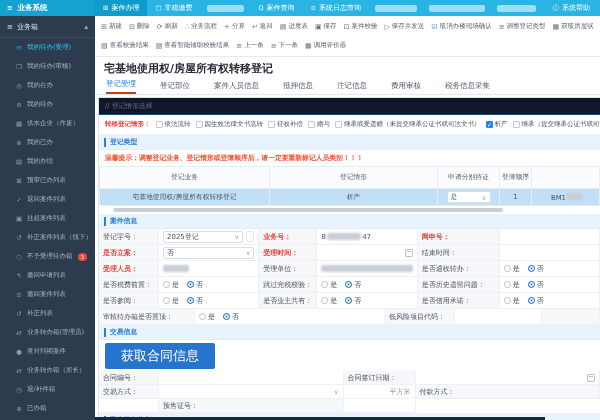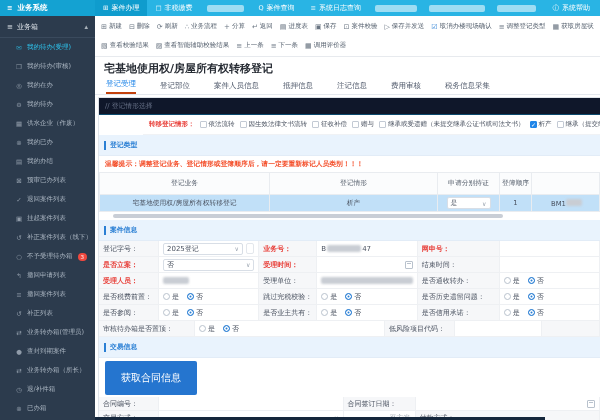--- a/index.html
+++ b/index.html
@@ -35,28 +35,28 @@
   .t-btn .ico { font-size:7px; color:#6a7582; }
   .t-btn .ico.blue { color:#2a7fd4; }
 
   .title { font-size:11px; font-weight:bold; color:#262b33; padding:4px 9px 2px; }
   .tabs { display:flex; gap:24px; padding:0 11px; border-bottom:1px solid #e4e8ee; font-size:7.5px; color:#4c5668; height:17px; align-items:flex-end; white-space:nowrap; }
   .tab { padding-bottom:3px; cursor:default; }
   .tab.active { color:#2186e8; border-bottom:2px solid #c2410c; }
 
   .panel { flex:1; margin:2px 0 0 3px; border:1px solid #dfe4ea; border-right:none; border-bottom:none; overflow:hidden; font-size:7px; }
   .sec-cmt { padding:3px 6px; color:#667086; background:#0f172a; border-bottom:1px solid #0c4a6e; font-size:6.8px; }
-  .cbrow { display:flex; align-items:center; gap:5px; padding:0 6px; height:20px; border-bottom:1px solid #f0f2f5; white-space:nowrap; overflow:hidden; font-size:6.5px;margin-left:44px; }
+  .cbrow { display:flex; align-items:center; gap:5px; padding:0 6px; height:20px; border-bottom:1px solid #f0f2f5; white-space:nowrap; overflow:hidden; font-size:6.5px; }
   .req { color:#e8403a; font-weight:bold; }
   .cb { display:flex; align-items:center; gap:2px; cursor:default; }
   .box { width:7px; height:7px; border:1px solid #c3cad4; border-radius:1px; background:#fff; flex:none; }
   .box.checked { background:#2186e8; border-color:#2186e8; position:relative; }
   .box.checked::after { content:"✓"; position:absolute; top:-1px; left:0.5px; color:#fff; font-size:6px; }
 
-  .strip { display:flex; align-items:center; background:#e9f3fd; color:#2a7fd4; font-weight:bold; font-size:6.8px; height:21px; padding-left:5px; border-bottom:1px solid #e2ecf7; }
+  .strip { display:flex; align-items:center; background:#e9f3fd; color:#2a7fd4; font-weight:bold; font-size:6.8px; height:15px; padding-left:5px; border-bottom:1px solid #e2ecf7; }
   .strip::before { content:""; width:2px; height:9px; background:#2a7fd4; margin-right:4px; }
   .warning { color:#f4502c; font-weight:bold; font-size:6.8px; padding:3px 6px; white-space:nowrap; overflow:hidden; }
 
   table.reg { width:100%; border-collapse:collapse; table-layout:fixed; }
   .reg th { background:#fbfcfd; font-weight:normal; color:#5a6370; border:1px solid #e9ecf0; height:22px; font-size:6.8px; padding:1px; line-height:1.25; }
   .reg td { border:1px solid #e9ecf0; height:17px; text-align:center; font-size:6.8px; padding:0 2px; overflow:hidden; white-space:nowrap; }
   tr.sel td { background:#c1e0f8; }
 
   .mini-select { display:inline-flex; align-items:center; justify-content:space-between; background:#fff; border:1px solid #d8dee6; border-radius:2px; height:12px; padding:0 3px; min-width:44px; color:#4a5260; cursor:default; }
   .arrow { color:#9aa4b0; font-size:6px; margin-left:3px; }
@@ -73,21 +73,21 @@
   .redact { display:inline-block; background:#c9cdd4; border-radius:2px; height:7px; filter:blur(1px); }
   .inp { flex:1; height:11px; border:1px solid #e3e7ec; border-radius:2px; background:#fff; margin-left:3px; }
   .cal { width:8px; height:8px; border:1px solid #b9c2cd; border-radius:1px; margin-left:auto; position:relative; flex:none; }
   .cal::before { content:""; position:absolute; top:1.5px; left:1px; right:1px; height:1px; background:#b9c2cd; }
 
   .rg { display:flex; align-items:center; gap:8px; }
   .radio { display:flex; align-items:center; gap:2px; cursor:default; }
   .rdot { width:7px; height:7px; border-radius:50%; border:1px solid #b9c2cd; background:#fff; flex:none; }
   .rdot.on { border-color:#2a7fd4; background:#2a7fd4; box-shadow:inset 0 0 0 1.5px #fff; }
 
-  .btn-blue { display:inline-block; background:#2575cf; color:#fff; font-size:10px; border:none; border-radius:2px; padding:10px 16px; margin:3px 6px 2px; font-family:inherit; }
+  .btn-blue { display:inline-block; background:#2575cf; color:#fff; font-size:13px; border:none; border-radius:2px; padding:4px 16px; margin:3px 6px 2px; font-family:inherit; }
   .unit { margin-left:auto; color:#8a93a0; }
   .sel-arrow-right { margin-left:auto; color:#9aa4b0; font-size:6px; }
   .bottom-edge { position:absolute; left:0; bottom:0; width:450px; height:3px; background:#15273c; }
 </style>
 </head>
 <body>
 
 <div class="topbar">
   <div class="brand">
     <span class="tb-ico">≡</span>

